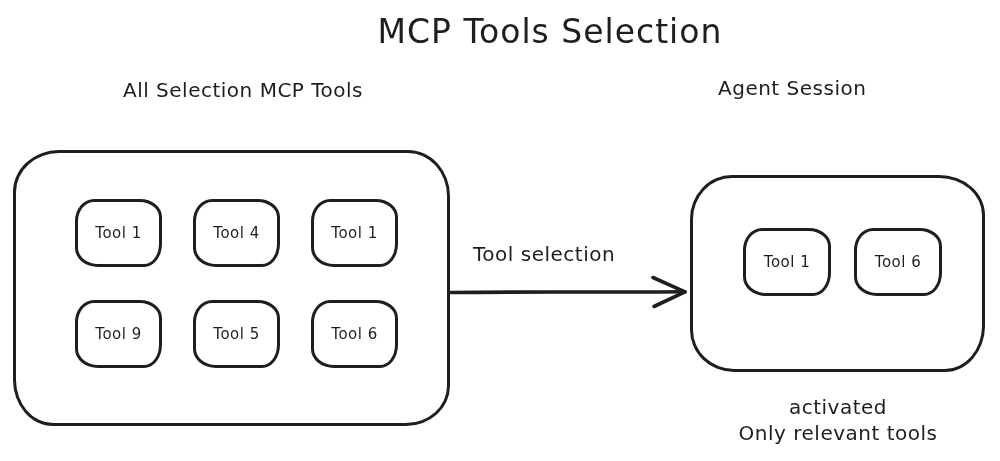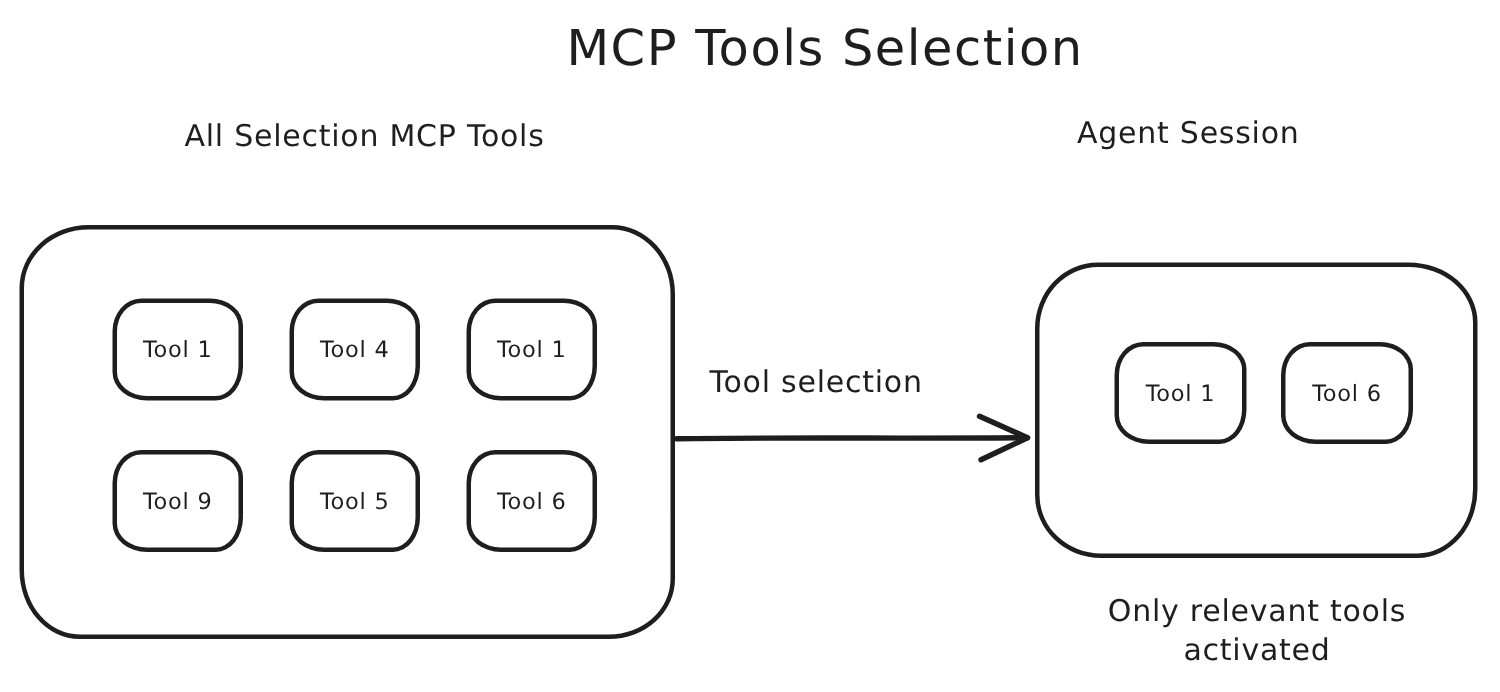--- a/index.html
+++ b/index.html
@@ -141,17 +141,17 @@
     <path d="M 206 6.5 L 238 20.8" fill="none" stroke="#1e1e1e" stroke-width="3.6" stroke-linecap="round"></path>
     <path d="M 207 35.5 L 238 20.8" fill="none" stroke="#1e1e1e" stroke-width="3.6" stroke-linecap="round"></path>
   </svg>
 
   <div class="big-box right-box">
     <div class="tool">Tool 1</div>
     <div class="tool">Tool 6</div>
   </div>
 
   <div class="caption">
+    <div>activated</div>
     <div>Only relevant tools</div>
-    <div>activated</div>
   </div>
 
 </div>
 
 </body></html>

